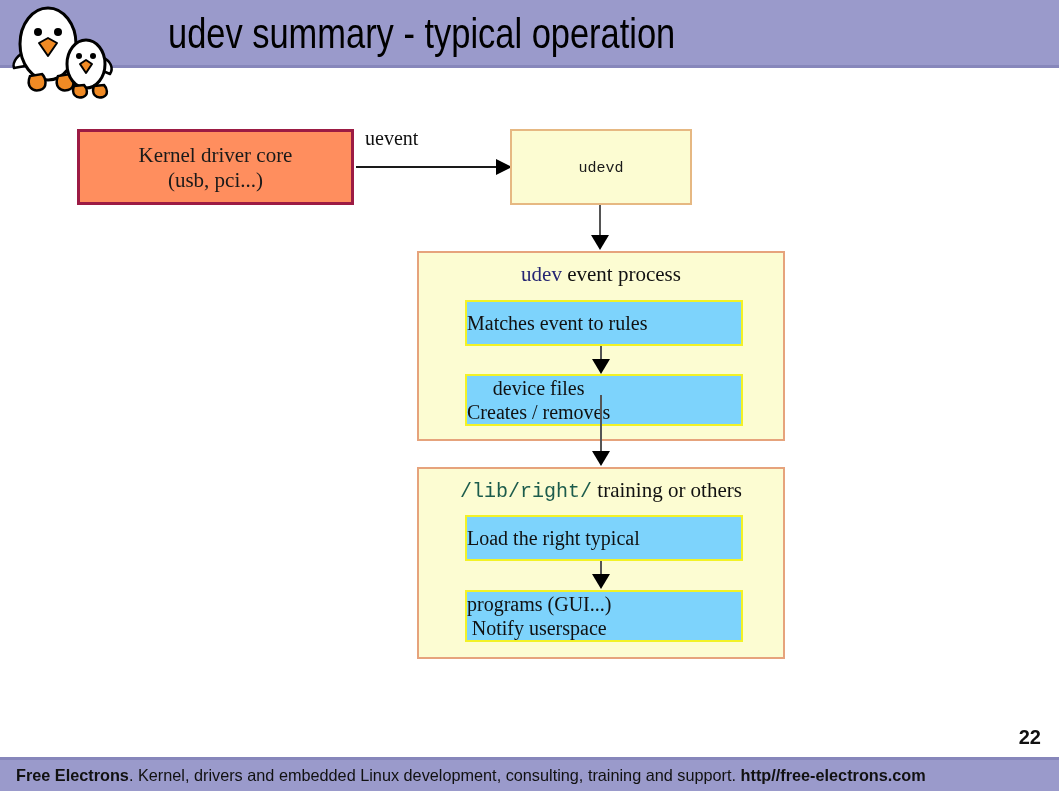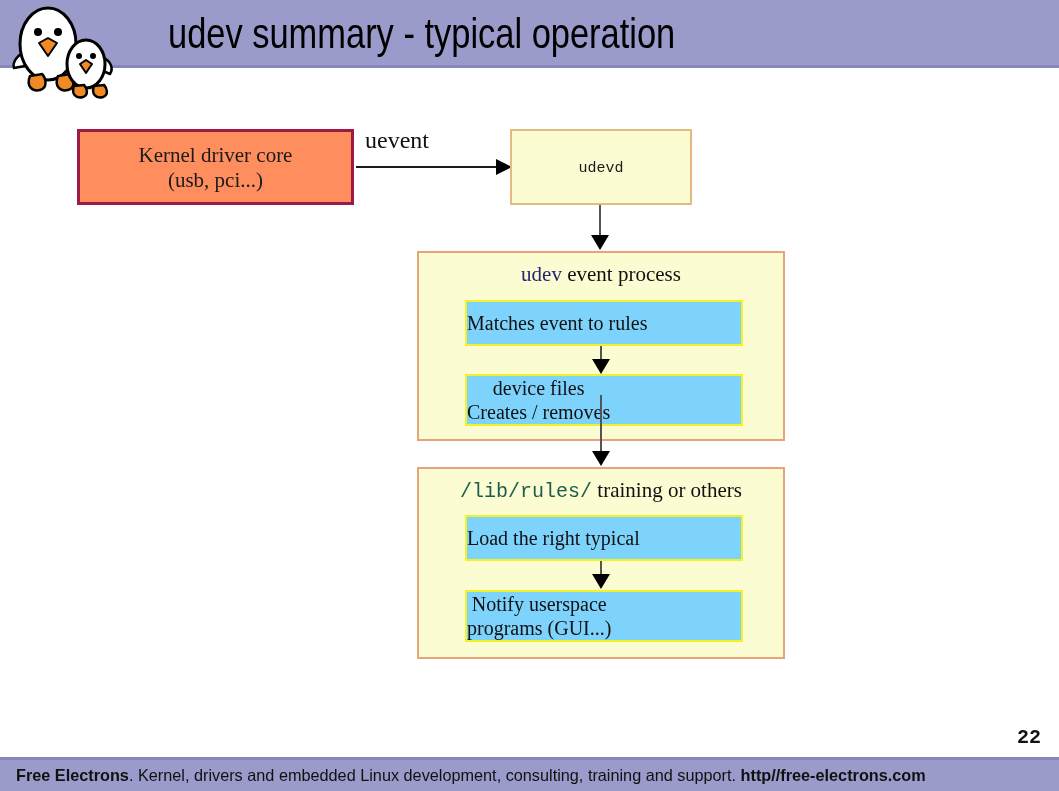--- a/index.html
+++ b/index.html
@@ -164,30 +164,30 @@
     position: absolute;
     width: 0; height: 0;
     border-top: 8px solid transparent;
     border-bottom: 8px solid transparent;
     border-left: 16px solid #000000;
   }
   #uevent-label {
     position: absolute;
     left: 365px;
     top: 62px;
-    font-size: 24px;
+    font-size: 20px;
     color: #111111;
   }
 
   
   #page-number {
     position: absolute;
     right: 18px;
     top: 726px;
-    font-family: Liberation Mono, monospace;
+    font-family: Liberation Sans, sans-serif;
     font-size: 20px;
     font-weight: bold;
     color: #111111;
   }
   #footer-band {
     position: absolute;
     left: 0;
     top: 757px;
     width: 1059px;
     height: 34px;
@@ -273,36 +273,36 @@
         <div>Creates / removes</div>
       </div>
     </div>
   </div>
 
   <div class="arrow-line-v" style="left:600px; top:330px; height:62px;"></div>
   <div class="arrow-head-down" style="left:592px; top:386px;"></div>
 
   <div class="box group-box" id="libudev-box">
     <div class="group-title">
-      <span class="path-word">/lib/rules/</span><span> training or others</span>
+      <span class="path-word">/lib/right/</span><span> training or others</span>
     </div>
 
     <div class="inner-box" id="load-box">
       <div>
         <div>Load the right typical</div>
       </div>
     </div>
 
     <div class="arrow-line-v" style="left:181px; top:92px; height:17px;"></div>
     <div class="arrow-head-down" style="left:173px; top:105px;"></div>
 
     <div class="inner-box" id="notify-box">
       <div>
+        <div>programs (GUI...)</div>
         <div>Notify userspace</div>
-        <div>programs (GUI...)</div>
       </div>
     </div>
   </div>
 
 </div>
 
 <div id="page-number">22</div>
 
 <div id="footer-band">
   <div id="footer-text"><b>Free Electrons</b><span>. Kernel, drivers and embedded Linux development, consulting, training and support. </span><b>http//free-electrons.com</b></div>

